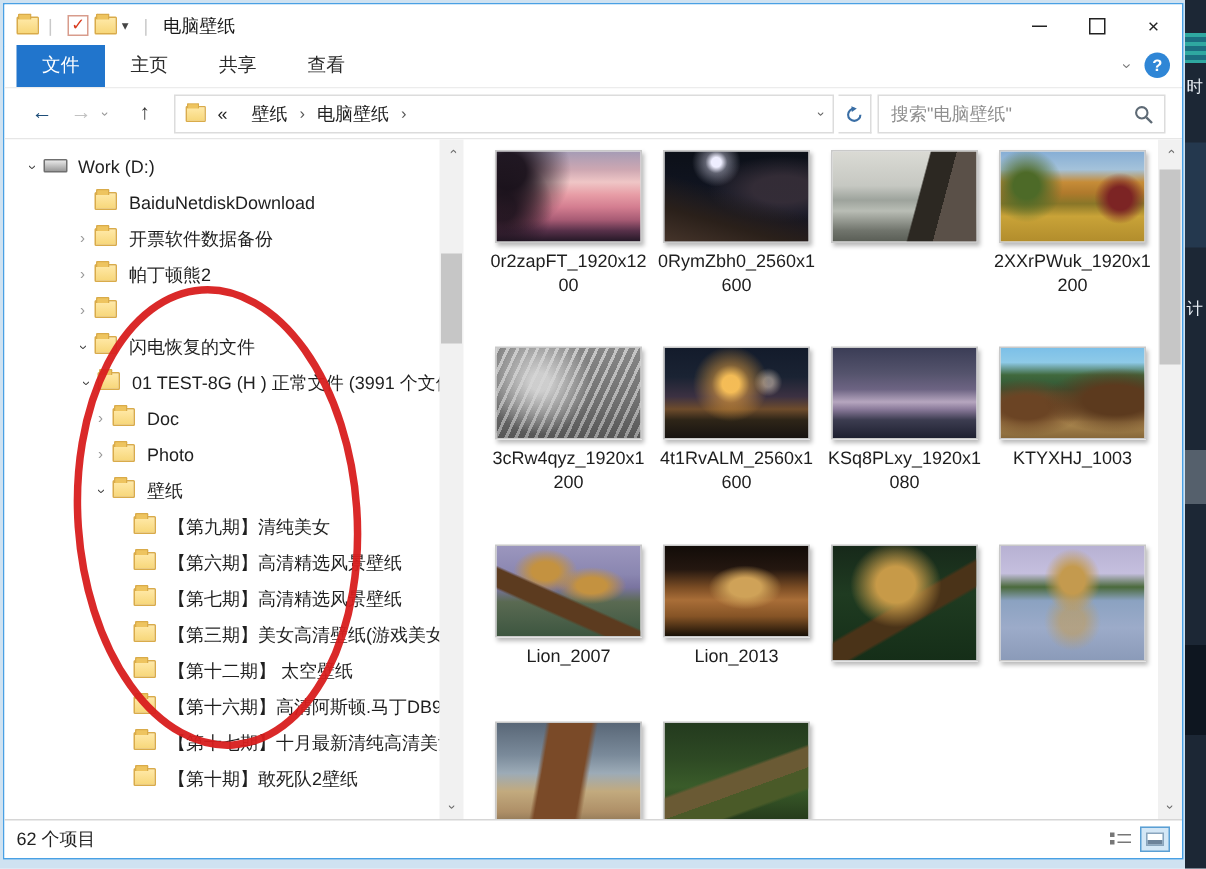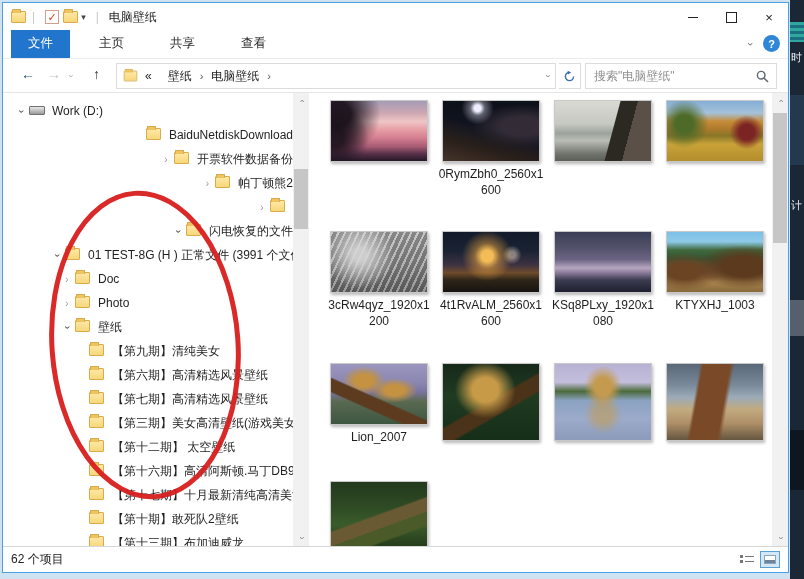--- a/index.html
+++ b/index.html
@@ -27,21 +27,21 @@
   .tb-sep { color:#c9c9c9; font-size:12px; margin:0 6px; }
   .check-ico { display:inline-block; width:14px; height:14px; border:1px solid #d89c8c; background:#fff; color:#d83a1e; font-size:11px; line-height:12px; text-align:center; margin:0 4px; }
   .caret { color:#444; font-size:9px; margin:0 4px 0 3px; }
   .tb-title { font-size:12px; color:#1a1a1a; margin-left:4px; }
   .win-controls { position:absolute; right:0; top:0; height:28px; display:flex; }
   .wc { width:38px; height:28px; display:flex; align-items:center; justify-content:center; color:#222; font-size:13px; }
   .wc-min::before { content:""; width:10px; height:1px; background:#222; }
   .wc-max::before { content:""; width:9px; height:9px; border:1px solid #222; }
 
   
-  .tabsrow { position:absolute; left:0; top:28px; right:0; height:28px; background:#fff; display:flex; align-items:flex-end; padding-left:8px; border-bottom:1px solid #ececec;gap:12px; }
+  .tabsrow { position:absolute; left:0; top:28px; right:0; height:28px; background:#fff; display:flex; align-items:flex-end; padding-left:8px; border-bottom:1px solid #ececec; }
   .rtab { font-size:12.5px; color:#2b2b2b; padding:5px 17px 6px; cursor:default; }
   .rtab.active { background:#2175cc; color:#fff; }
   .ribbon-right { position:absolute; right:8px; top:32px; display:flex; align-items:center; gap:10px; }
   .collapse-chev { color:#777; font-size:11px; display:inline-block; transform:rotate(90deg); }
   .help-circ { width:17px; height:17px; border-radius:50%; background:#2f86d6; color:#fff; font-size:11px; font-weight:bold; display:flex; align-items:center; justify-content:center; }
 
   
   .addrrow { position:absolute; left:0; top:56px; right:0; height:34px; background:#fff; border-bottom:1px solid #e6e6e6; }
   .nav { position:absolute; top:7px; font-size:14px; }
   .nav-back  { left:18px; color:#1e4e79; }
@@ -62,21 +62,21 @@
   
   .main { position:absolute; left:0; top:90px; right:0; bottom:26px; background:#fff; }
 
   .treepane { position:absolute; left:0; top:0; width:290px; bottom:0; overflow:hidden; padding-top:6px; }
   .trow { height:24px; display:flex; align-items:center; white-space:nowrap; font-size:12px; color:#1f1f1f; }
   .chev { width:16px; flex:0 0 16px; text-align:center; font-size:10px; color:#9a9a9a; }
   .chev.exp { color:#3c3c3c; transform:rotate(90deg); }
   .chev.none { visibility:hidden; }
   .tree-ico { flex:0 0 17px; margin-right:6px; }
   .drive-ico { display:inline-block; width:16px; height:9px; background:linear-gradient(180deg,#e8e8e8,#9a9a9a); border:1px solid #6f6f6f; border-radius:1px; margin-top:2px; }
-  .lvl0 { padding-left:10px; } .lvl1 { padding-left:44px;justify-content:flex-end; } .lvl2 { padding-left:46px; }
+  .lvl0 { padding-left:10px; } .lvl1 { padding-left:44px; } .lvl2 { padding-left:46px; }
   .lvl3 { padding-left:56px; } .lvl4 { padding-left:86px; }
 
   .scrollbar { position:absolute; top:0; bottom:0; width:16px; background:#f1f1f1; }
   .tree-sb { left:290px; }
   .files-sb { right:0; }
   .sb-arrow { position:absolute; left:0; width:16px; height:16px; color:#6d6d6d; font-size:9px; text-align:center; line-height:16px; }
   .sb-up { top:0; } .sb-up span { display:inline-block; transform:rotate(-90deg); }
   .sb-down { bottom:0; } .sb-down span { display:inline-block; transform:rotate(90deg); }
   .sb-thumb { position:absolute; left:1px; width:14px; background:#c6c6c6; }
   .tree-sb .sb-thumb { top:76px; height:60px; }
@@ -314,66 +314,68 @@
         <span>【第十六期】高清阿斯顿.马丁DB9</span>
       </div>
       <div class="trow lvl4">
         <span class="tree-ico"><span class="fold-ico"></span></span>
         <span>【第十七期】十月最新清纯高清美女壁纸</span>
       </div>
       <div class="trow lvl4">
         <span class="tree-ico"><span class="fold-ico"></span></span>
         <span>【第十期】敢死队2壁纸</span>
       </div>
-      <div class="trow lvl4">
-        <span class="tree-ico"><span class="fold-ico"></span></span>
-        <span>【第十三期】布加迪威龙</span>
-      </div>
     </div>
 
     <div class="scrollbar tree-sb">
       <div class="sb-arrow sb-up"><span>›</span></div>
       <div class="sb-thumb"></div>
       <div class="sb-arrow sb-down"><span>›</span></div>
     </div>
 
     <div class="filespane">
       <div class="fgrid">
         <div class="fcell">
           <div class="thumb t1"></div>
+          <div class="fname">0r2zapFT_1920x1200</div>
         </div>
         <div class="fcell">
           <div class="thumb t2"></div>
           <div class="fname">0RymZbh0_2560x1600</div>
         </div>
         <div class="fcell">
           <div class="thumb t3"></div>
         </div>
         <div class="fcell">
           <div class="thumb t4"></div>
+          <div class="fname">2XXrPWuk_1920x1200</div>
         </div>
         <div class="fcell">
           <div class="thumb t5"></div>
           <div class="fname">3cRw4qyz_1920x1200</div>
         </div>
         <div class="fcell">
           <div class="thumb t6"></div>
           <div class="fname">4t1RvALM_2560x1600</div>
         </div>
         <div class="fcell">
           <div class="thumb t7"></div>
           <div class="fname">KSq8PLxy_1920x1080</div>
         </div>
         <div class="fcell">
           <div class="thumb t8"></div>
           <div class="fname">KTYXHJ_1003</div>
         </div>
         <div class="fcell">
           <div class="thumb t11"></div>
           <div class="fname">Lion_2007</div>
+        </div>
+        <div class="fcell">
+          <div class="thumb t12"></div>
+          <div class="fname">Lion_2013</div>
         </div>
         <div class="fcell r4">
           <div class="thumb t13"></div>
           <div class="fname"></div>
         </div>
         <div class="fcell r4">
           <div class="thumb t14"></div>
           <div class="fname"></div>
         </div>
         <div class="fcell r4">

